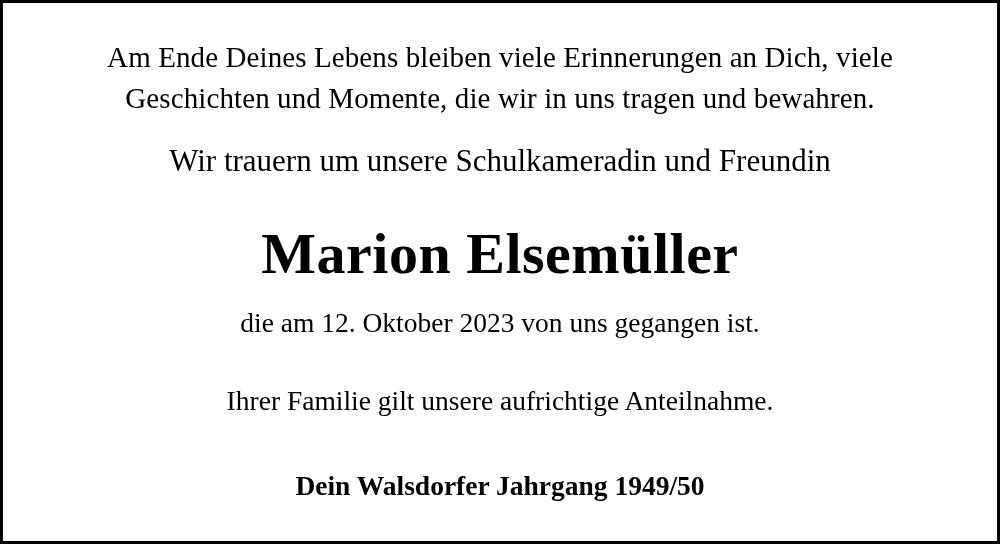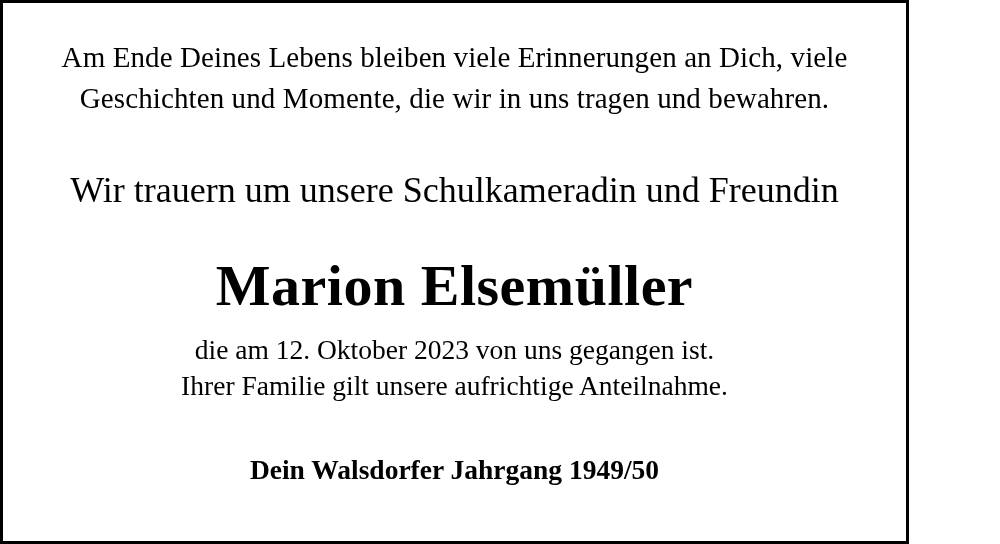--- a/index.html
+++ b/index.html
@@ -9,21 +9,21 @@
   body {
     width: 1000px;
     height: 544px;
     background: #ffffff;
     font-family: "Liberation Serif", serif;
     color: #000000;
     overflow: hidden;
   }
   .notice {
     box-sizing: border-box;
-    width: 909px;
+    width: 1000px;
     height: 544px;
     background: #ffffff;
     border: 3px solid #000000;
     padding: 34px 52px 26px 52px;
     display: flex;
     flex-direction: column;
     align-items: center;
     justify-content: flex-start;
     text-align: center;
   }
@@ -32,42 +32,43 @@
     line-height: 1.42;
     letter-spacing: 0.1px;
     max-width: 890px;
     margin: 0 0 6px 0;
   }
   .epitaph .line {
     display: block;
     white-space: nowrap;
   }
   .mourn-line {
-    font-size: 36px;
+    font-size: 31px;
     line-height: 1.3;
-    margin-top: 42px;
+    margin-top: 16px;
     white-space: nowrap;
   }
   .deceased-name {
     font-size: 58px;
     line-height: 1.1;
     font-weight: 700;
     letter-spacing: 0.5px;
     margin-top: 40px;
     white-space: nowrap;
   }
   .death-date {
     font-size: 27.5px;
     line-height: 1.3;
-    margin-top: 14px;
+    margin-top: 20px;
     white-space: nowrap;
   }
   .condolence {
     font-size: 27.5px;
     line-height: 1.3;
+    margin-top: 42px;
     white-space: nowrap;
   }
   .signature {
     font-size: 27.5px;
     line-height: 1.3;
     font-weight: 700;
     margin-top: 49px;
     white-space: nowrap;
   }
 </style>

